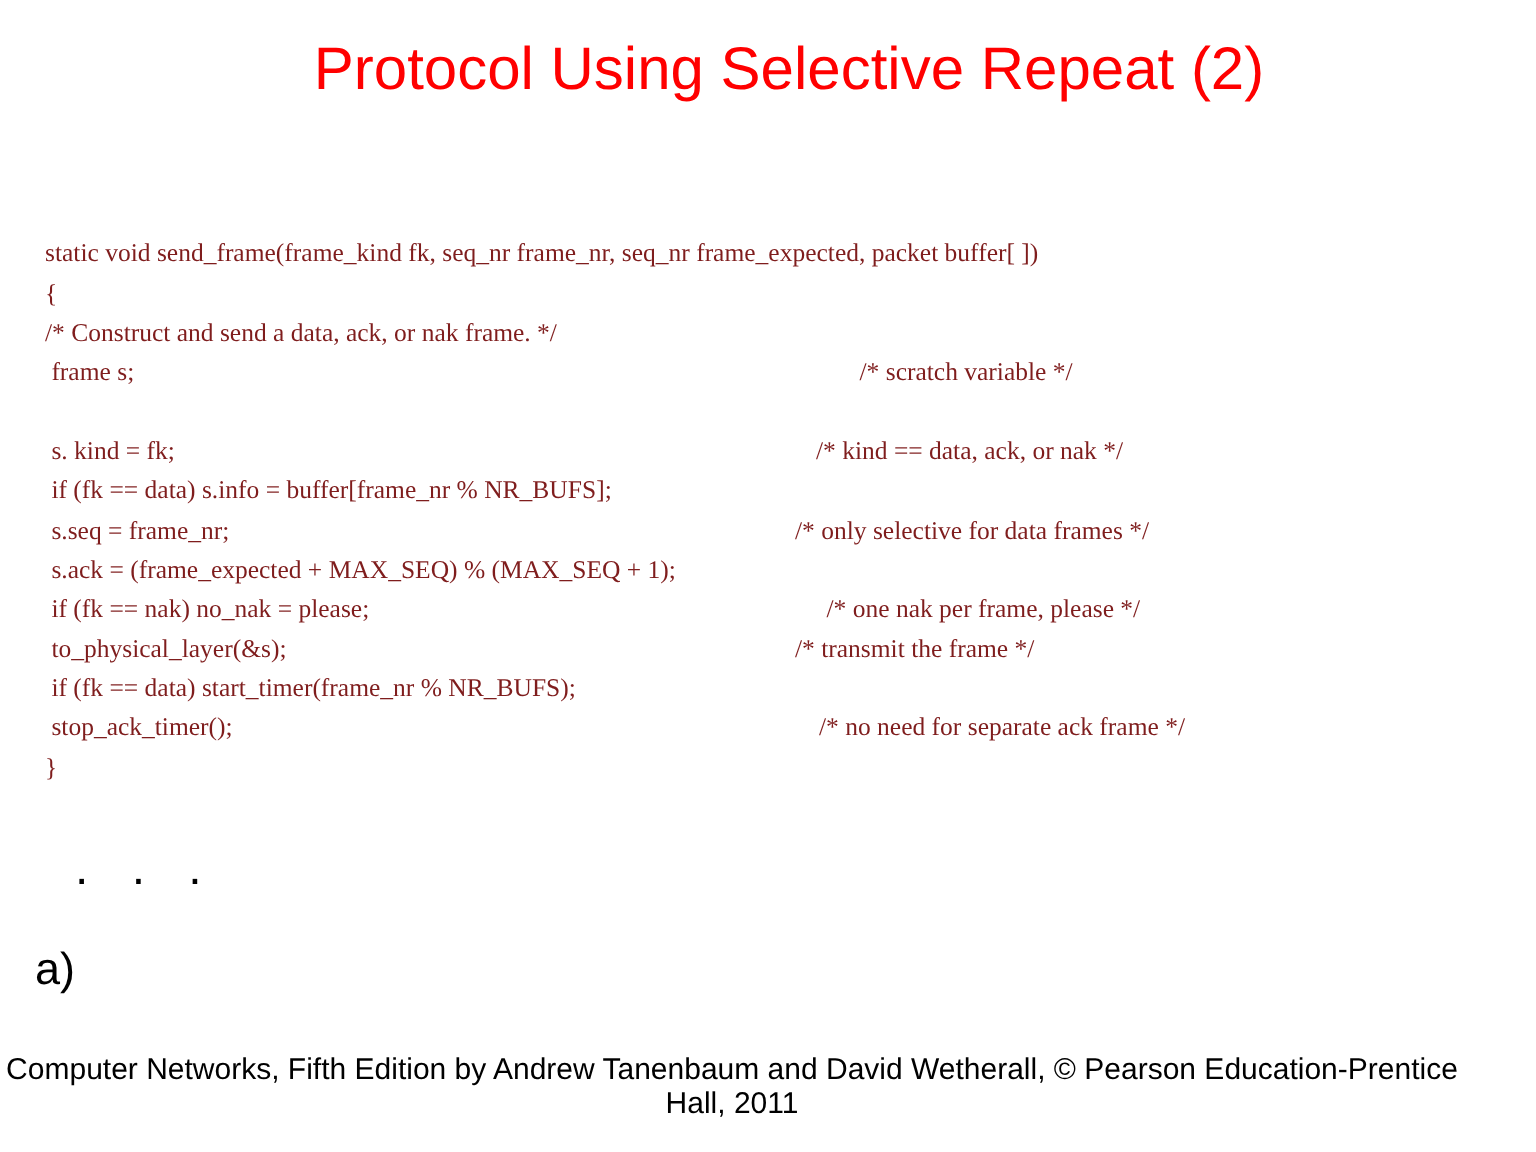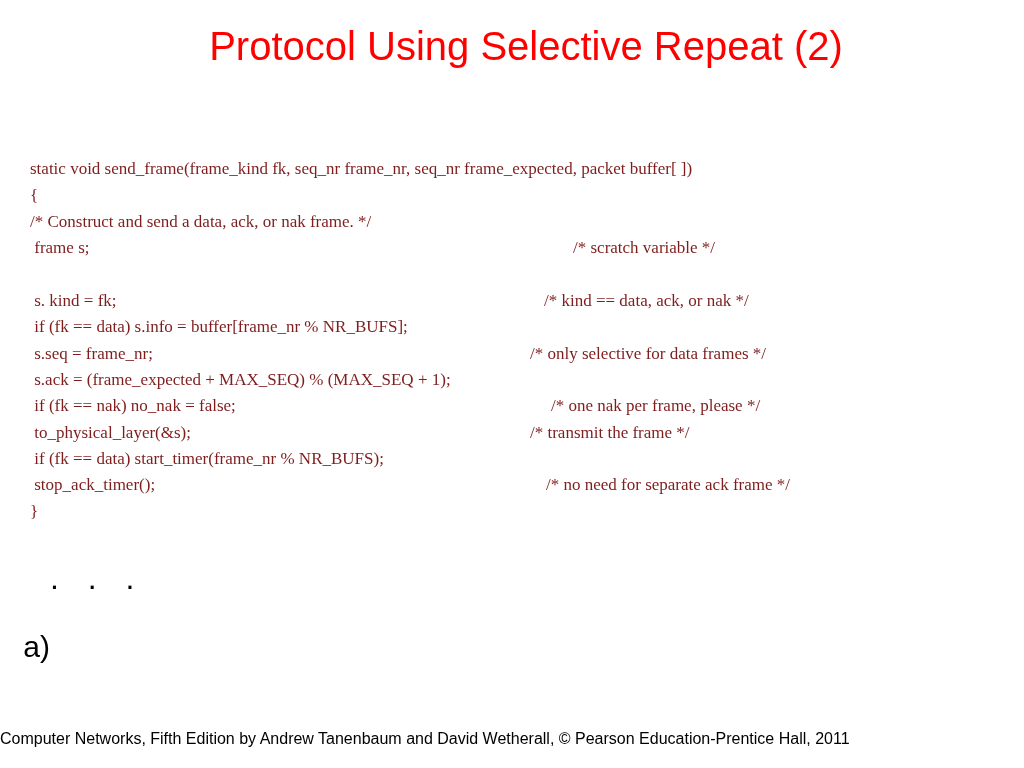--- a/index.html
+++ b/index.html
@@ -41,42 +41,42 @@
     align-items: baseline;
     font-size: 30px;
     color: #000;
   }
   .caption-row .label { width: 70px; text-align: right; padding-right: 20px; }
   .footer {
     position: absolute;
     bottom: 20px;
     left: 0;
     width: 976px;
-    text-align: left;
-    font-size: 16px;
+    text-align: center;
+    font-size: 20px;
     color: #000;
   }
 </style>
 </head>
 <body>
 
 <div class="slide">
   <h1 class="title">Protocol Using Selective Repeat (2)</h1>
 
   <div class="code">
 <span>static void send_frame(frame_kind fk, seq_nr frame_nr, seq_nr frame_expected, packet buffer[ ])</span>
 <span>{</span>
 <span>/* Construct and send a data, ack, or nak frame. */</span>
 <span> frame s;</span><span class="cmt" style="position:absolute;left:500px;margin-left:43px;">/* scratch variable */</span>
 <span></span>
 <span> s. kind = fk;</span><span class="cmt" style="position:absolute;left:500px;margin-left:14px;">/* kind == data, ack, or nak */</span>
 <span> if (fk == data) s.info = buffer[frame_nr % NR_BUFS];</span>
 <span> s.seq = frame_nr;</span><span class="cmt" style="position:absolute;left:500px;">/* only selective for data frames */</span>
 <span> s.ack = (frame_expected + MAX_SEQ) % (MAX_SEQ + 1);</span>
-<span> if (fk == nak) no_nak = false;</span><span class="cmt" style="position:absolute;left:521px;">/* one nak per frame, please */</span>
+<span> if (fk == nak) no_nak = please;</span><span class="cmt" style="position:absolute;left:521px;">/* one nak per frame, please */</span>
 <span> to_physical_layer(&amp;s);</span><span class="cmt" style="position:absolute;left:500px;">/* transmit the frame */</span>
 <span> if (fk == data) start_timer(frame_nr % NR_BUFS);</span>
 <span> stop_ack_timer();</span><span class="cmt" style="position:absolute;left:516px;">/* no need for separate ack frame */</span>
 <span>}</span>
   </div>
 
   <div class="ellipsis">. . .</div>
 
   <div class="caption-row">
     <span class="label">a)</span>

